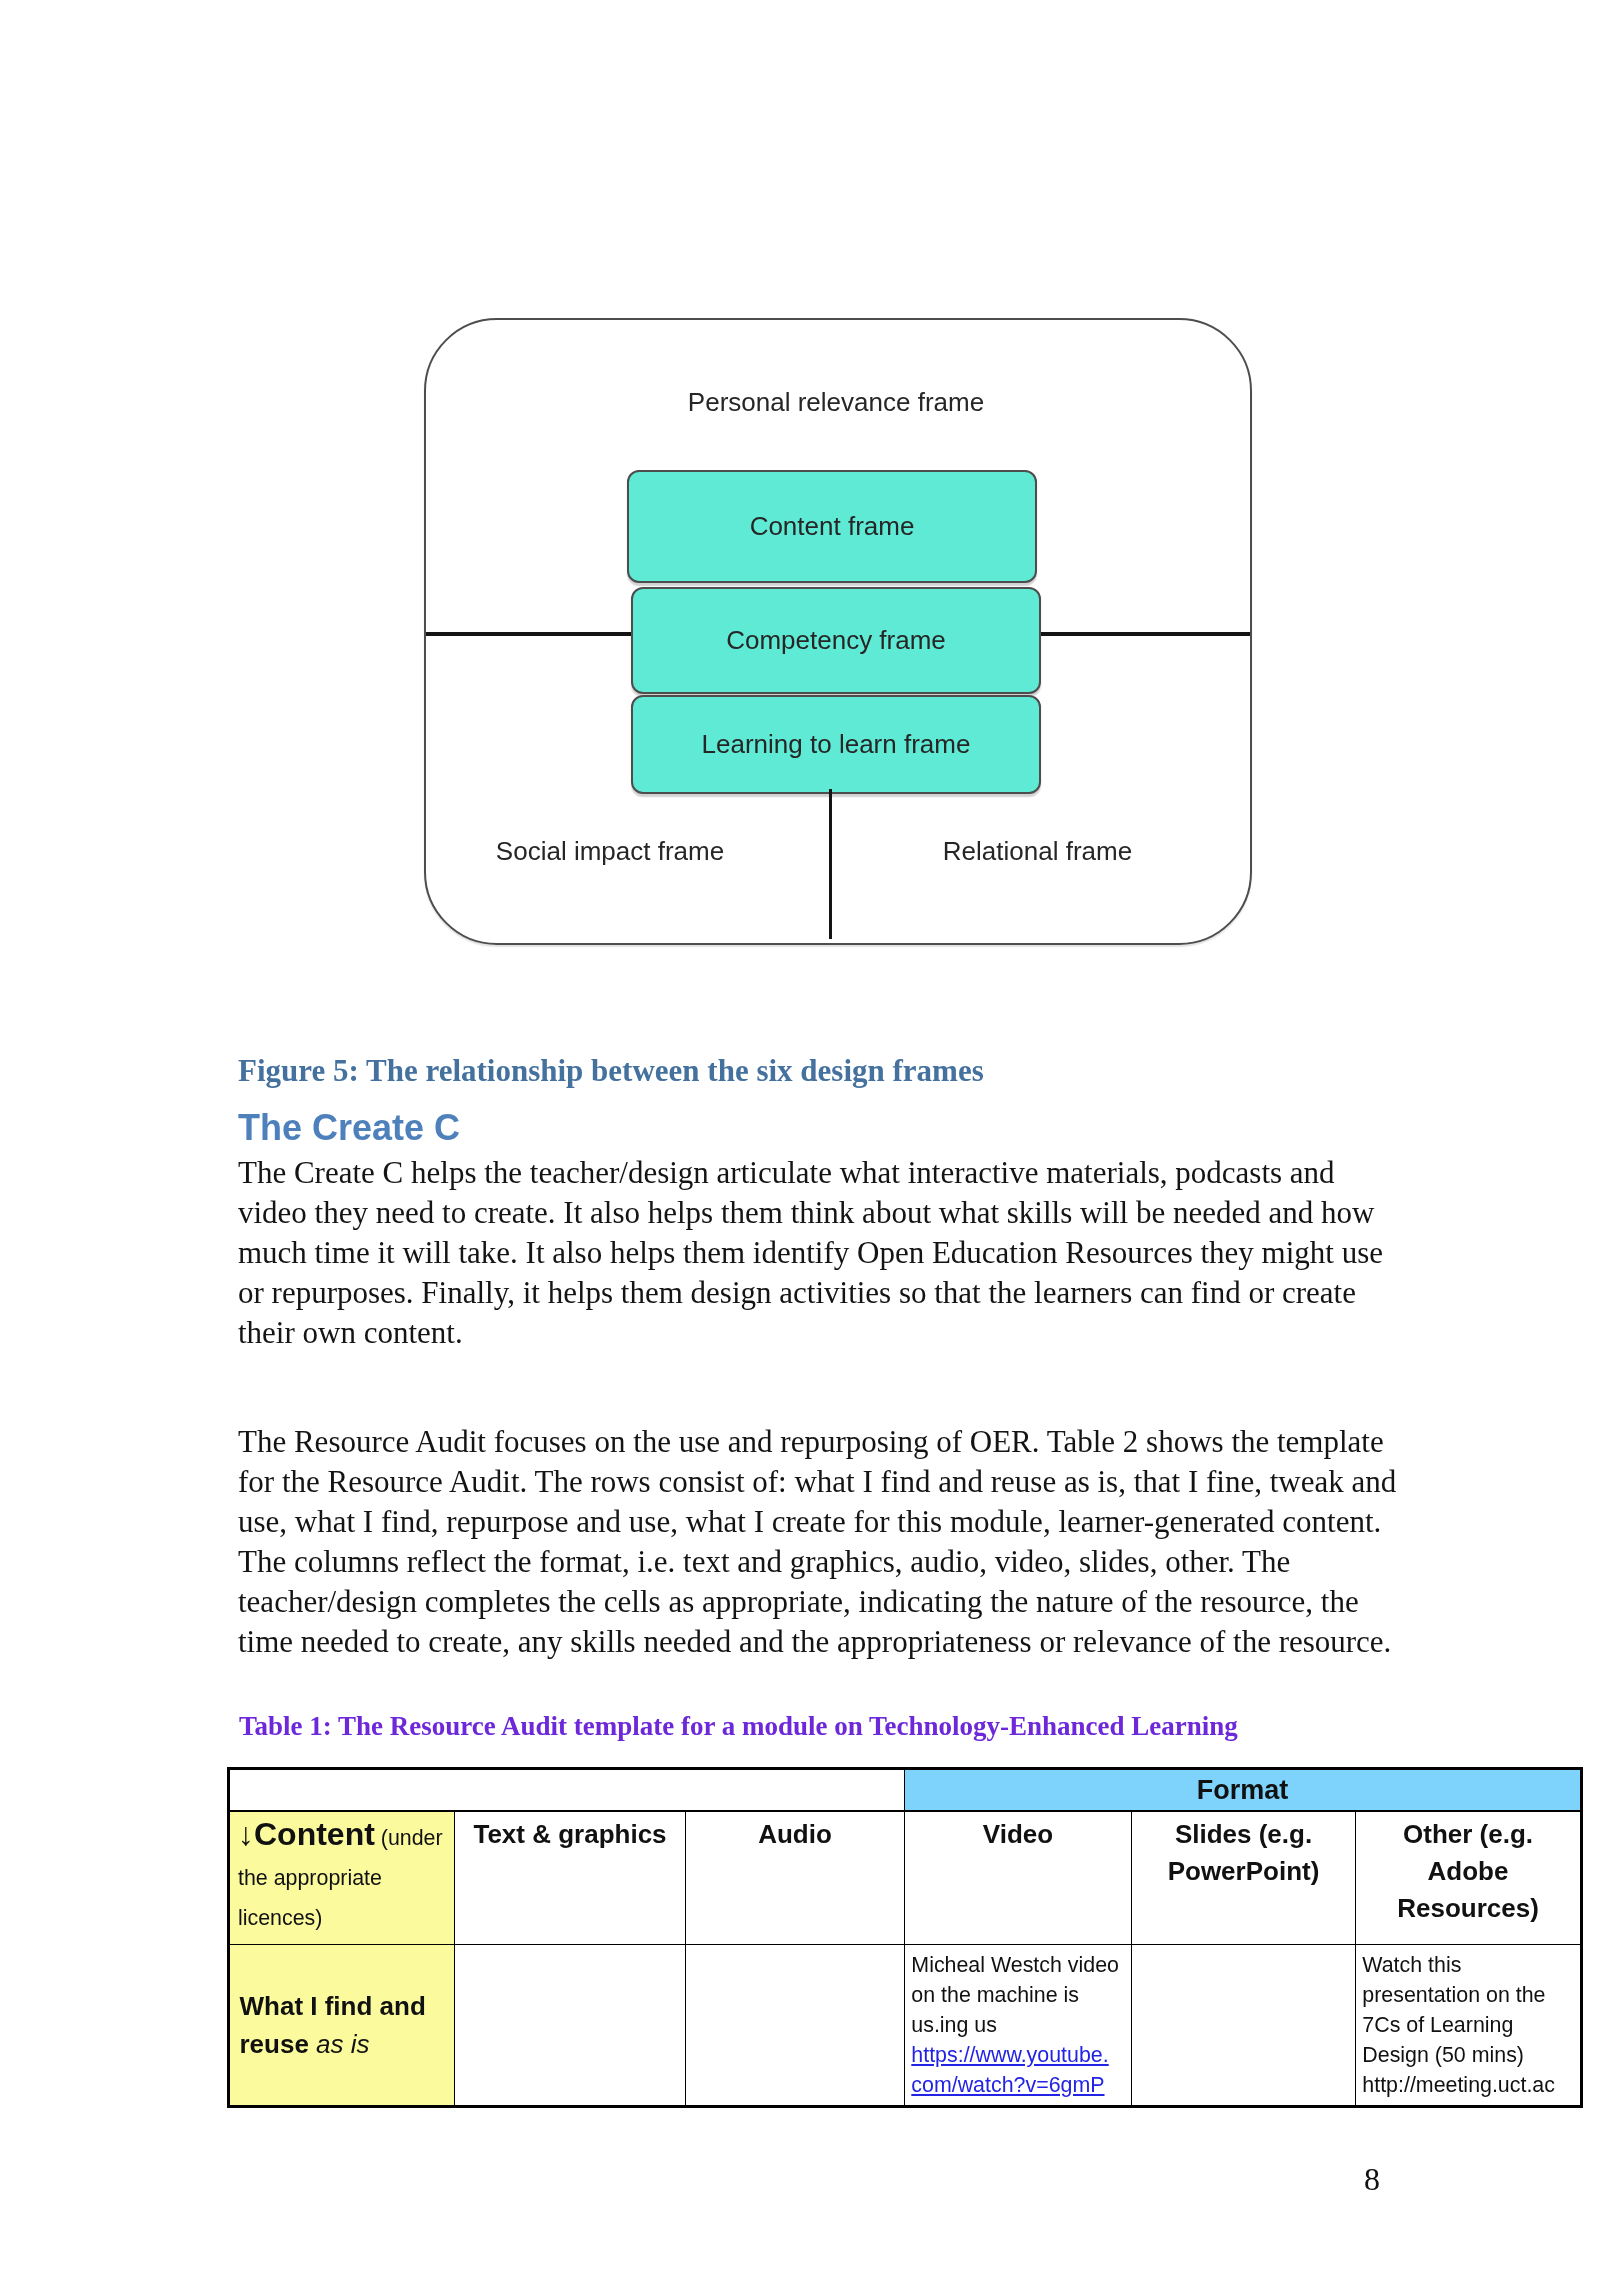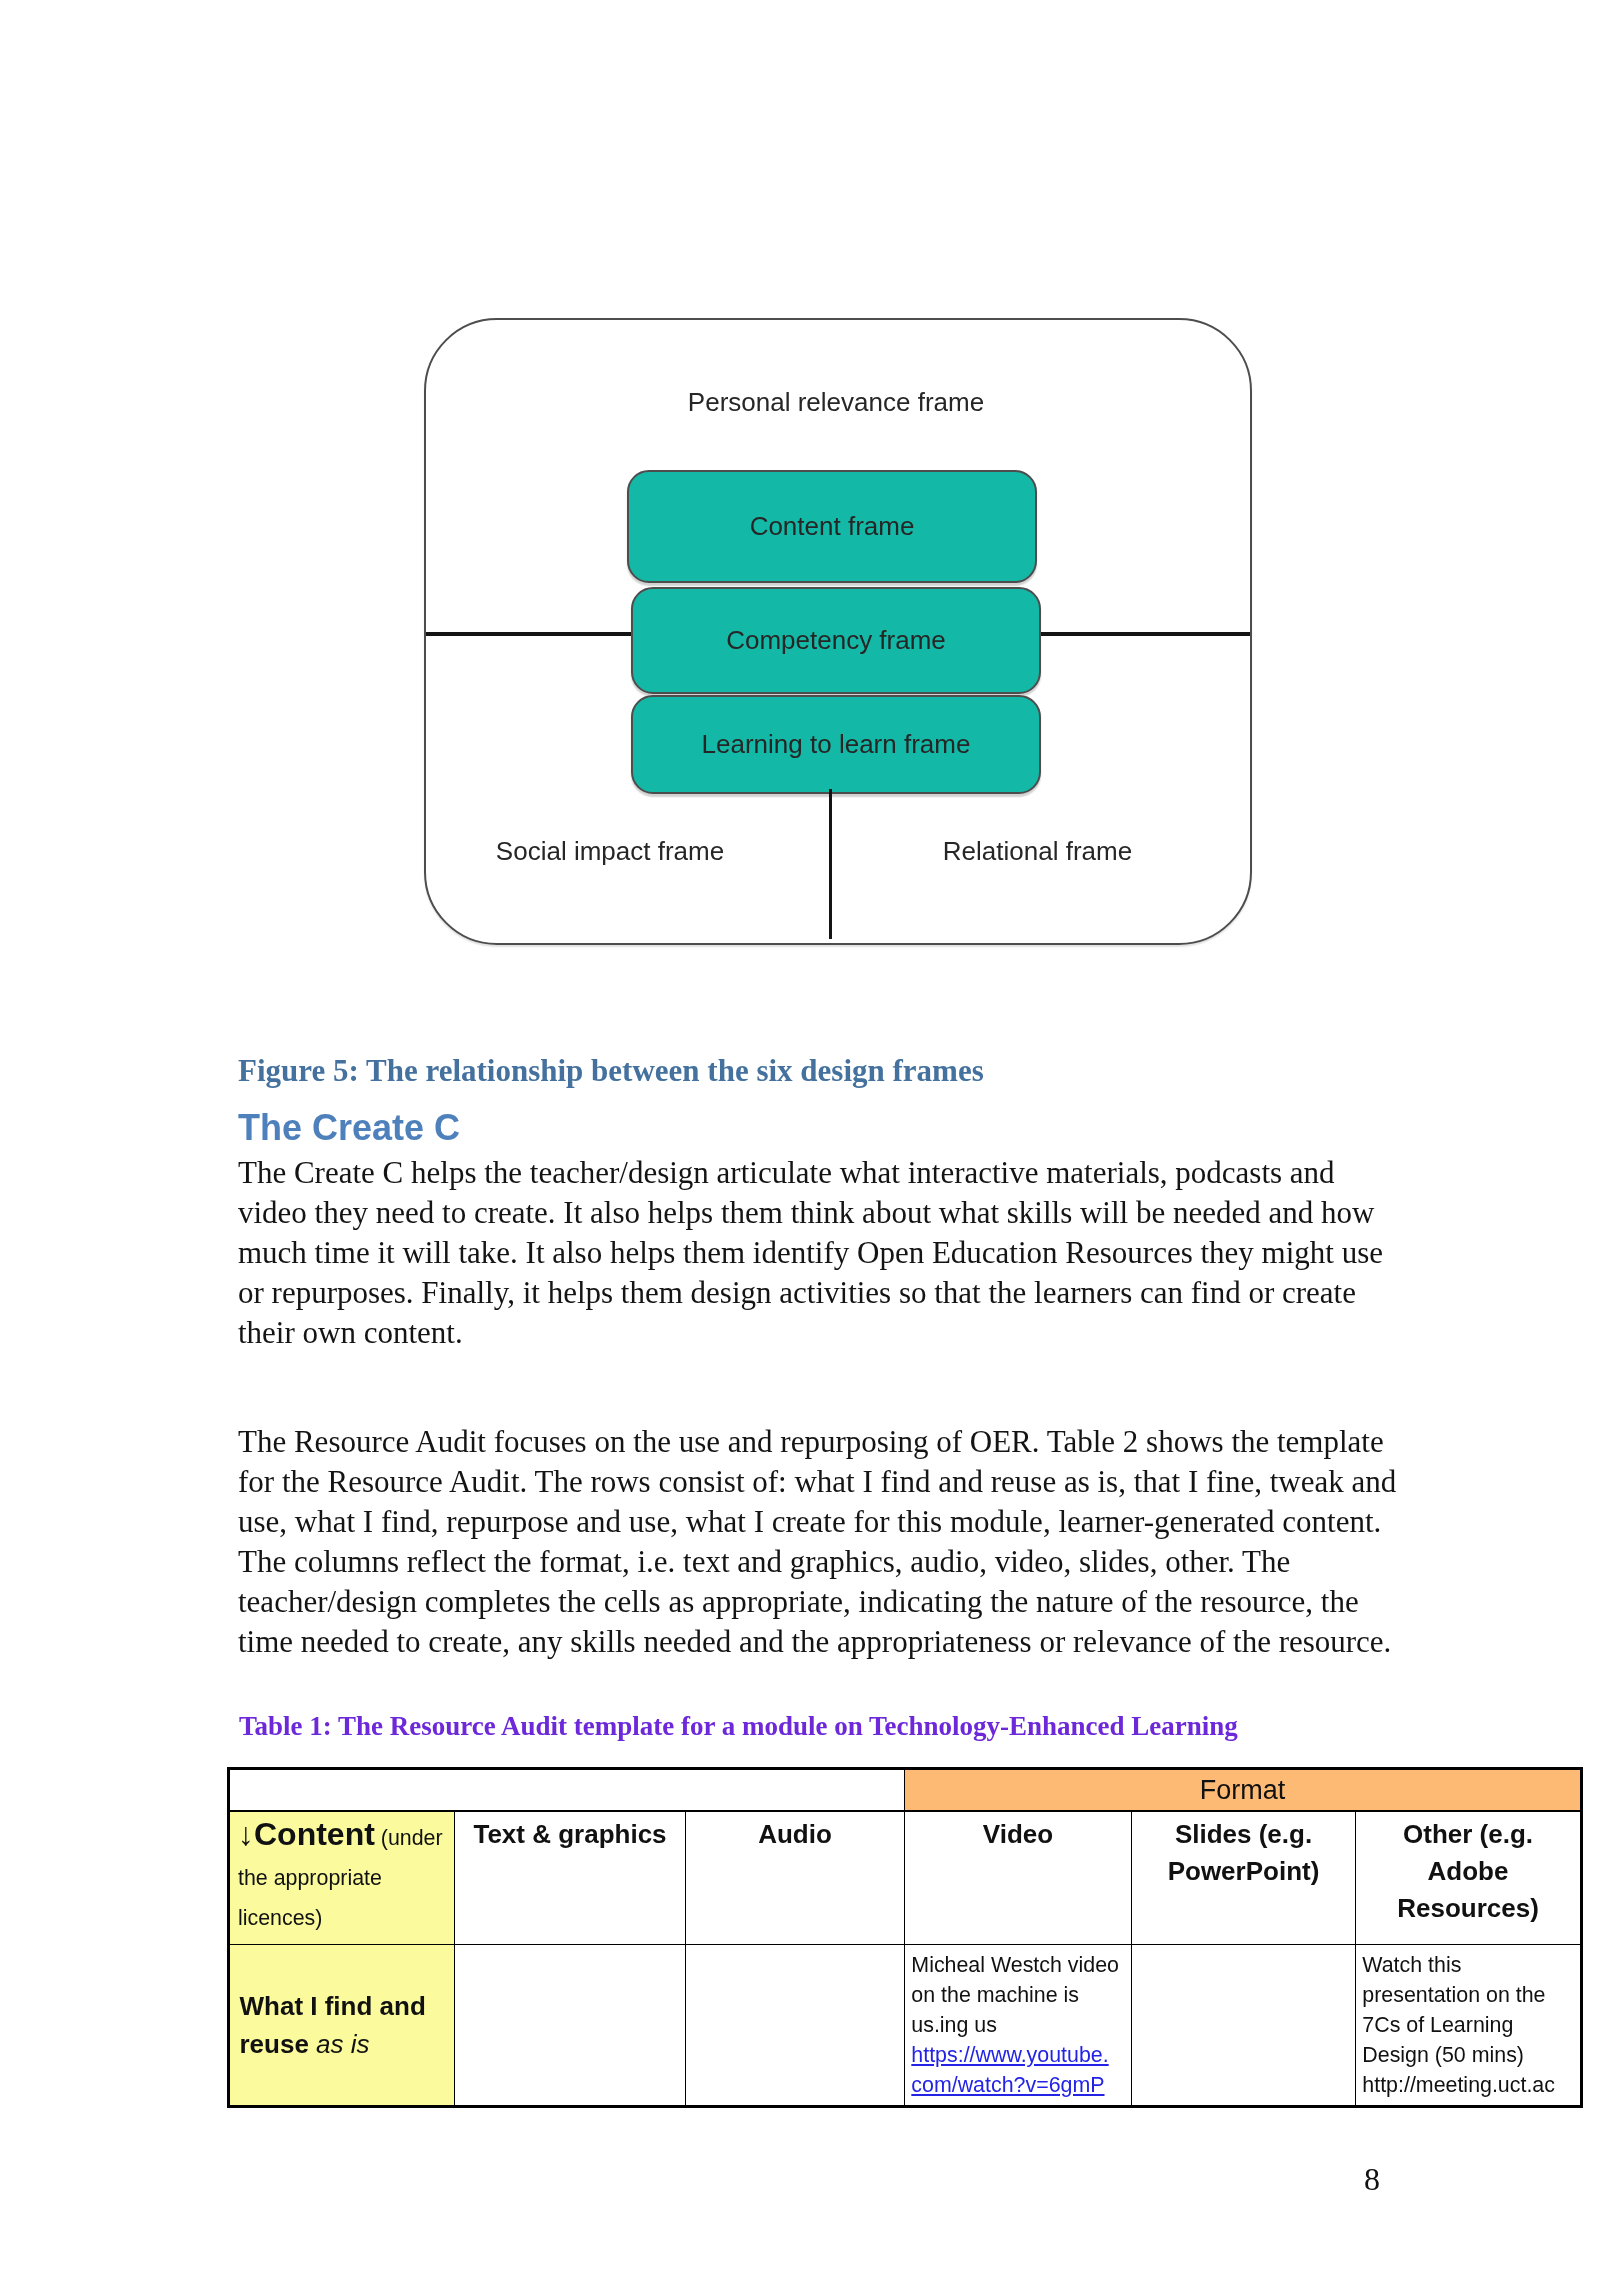--- a/index.html
+++ b/index.html
@@ -13,21 +13,21 @@
     border:2.4px solid #4d4d4d;border-radius:73px;background:transparent;
     box-shadow:0 1.6px 1.6px rgba(0,0,0,0.12);
   }
   .diag-label{
     position:absolute;font-family:"Liberation Sans", sans-serif;
     font-size:26px;color:#262626;text-align:center;
   }
   .hline{position:absolute;left:425px;top:632px;width:825px;height:4px;background:#141414;}
   .vline{position:absolute;left:829px;top:789px;width:3.2px;height:150px;background:#141414;}
   .inner-box{
-    position:absolute;border:2.4px solid #4d4d4d;border-radius:22px;background:#14b8a6;
+    position:absolute;border:2.4px solid #4d4d4d;border-radius:12px;background:#5eead4;
     display:flex;align-items:center;justify-content:center;
     font-family:"Liberation Sans", sans-serif;font-size:26px;color:#262626;
     box-shadow:0 2.4px 1.6px rgba(0,0,0,0.18);
   }
   .box-content{left:627px;top:470px;width:406px;height:109px;}
   .box-competency{left:631px;top:587px;width:406px;height:103px;}
   .box-learning{left:631px;top:695px;width:406px;height:95px;}
   
   .fig-caption{
     position:absolute;left:238px;top:1053px;width:1188px;
@@ -55,22 +55,22 @@
     position:absolute;left:227px;top:1767px;
     border-collapse:collapse;table-layout:fixed;width:1352px;
     font-family:"Liberation Sans", sans-serif;
   }
   .audit-table td{border:1.6px solid #000;overflow:hidden;}
   .audit-table tr.toprow td{border-top:3.2px solid #000;border-bottom:2.4px solid #000;height:38px;}
   .audit-table tr.lastrow td{border-bottom:3.2px solid #000;}
   .audit-table td.tl{border-left:3.2px solid #000;}
   .audit-table td.tr{border-right:3.2px solid #000;}
   .format-cell{
-    background:#fdba74;text-align:center;vertical-align:middle;
-    font-weight:normal;font-size:27px;color:#111;
+    background:#7dd3fc;text-align:center;vertical-align:middle;
+    font-weight:bold;font-size:27px;color:#111;
   }
   .head-cell{
     vertical-align:top;text-align:center;font-weight:bold;font-size:26px;
     line-height:37px;padding:4px 4.8px;height:109px;color:#111;background:#fff;
   }
   .yellow{background:#fbfb9d;}
   .content-cell{vertical-align:top;text-align:left;padding:4px 8px;line-height:37px;}
   .content-bold{font-weight:bold;font-size:32px;color:#111;}
   .content-note{font-weight:normal;font-size:21.4px;color:#111;}
   .rowlabel-cell{

